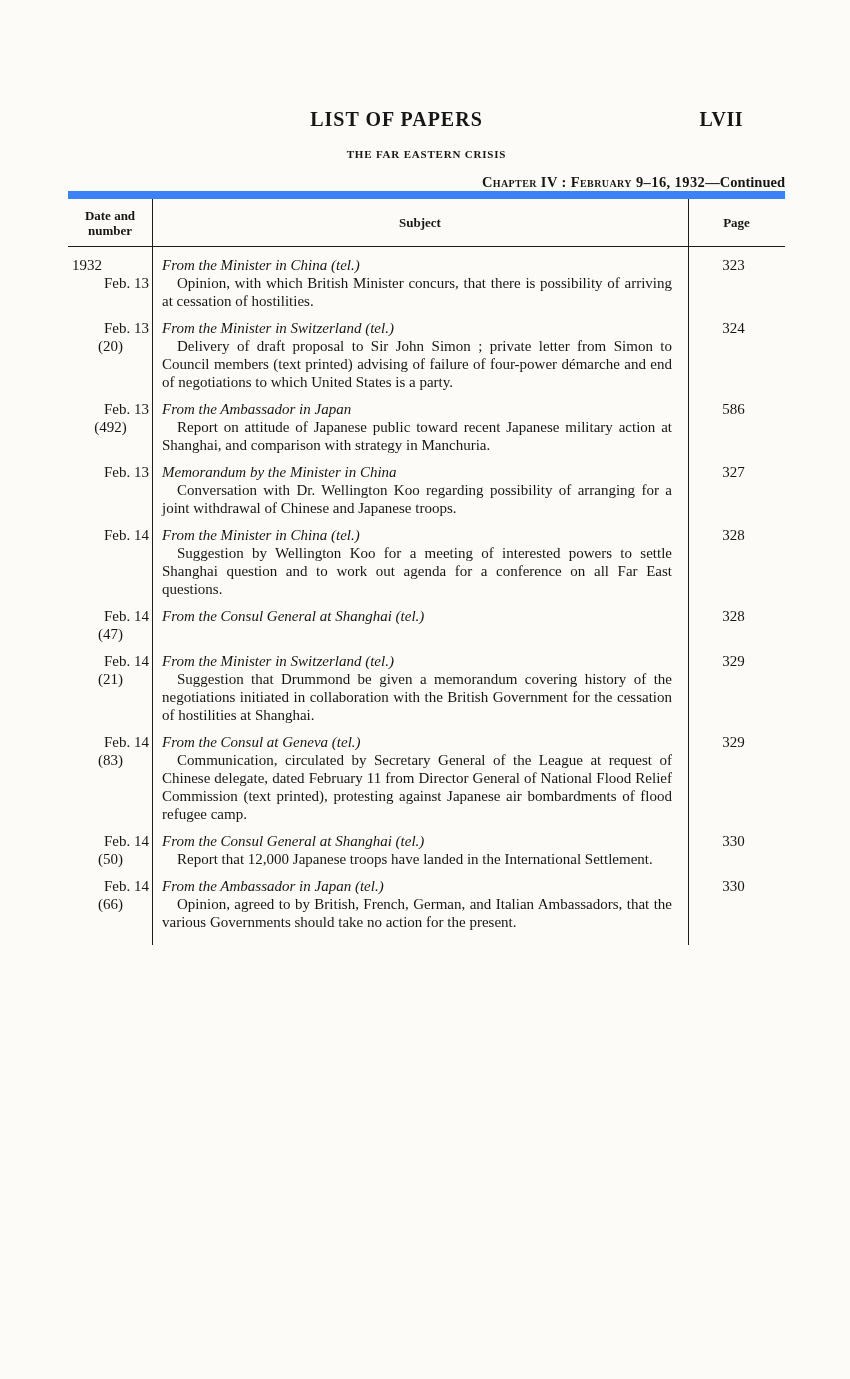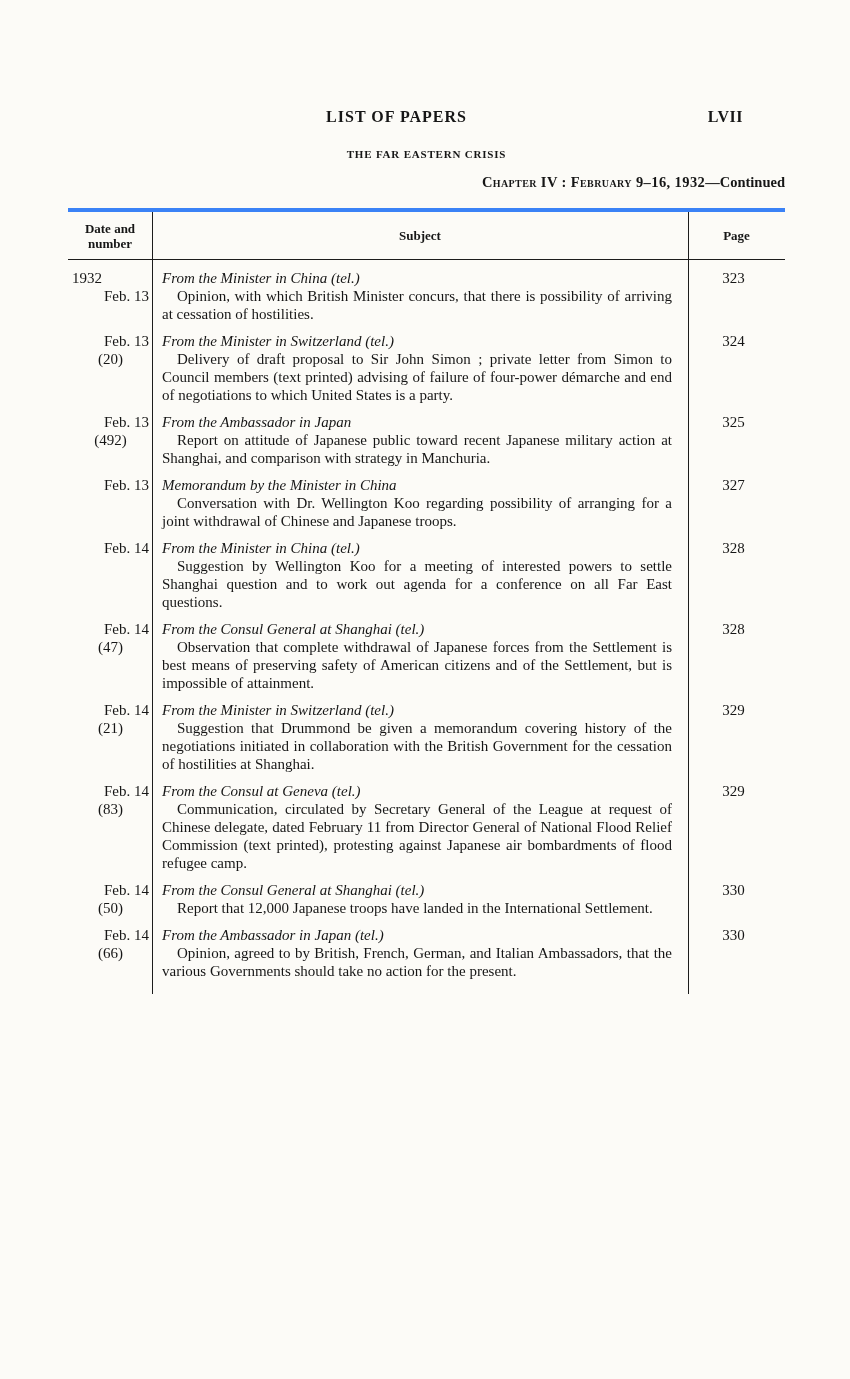--- a/index.html
+++ b/index.html
@@ -25,21 +25,21 @@
     top: 0;
     width: 717px;
     padding-top: 108px;
   }
 
   
   .running-head {
     position: relative;
     height: 20px;
     font-weight: bold;
-    font-size: 16px;
+    font-size: 20px;
     letter-spacing: 1px;
   }
   .rh-center {
     display: block;
     text-align: center;
     margin-right: 60px;
   }
   .rh-folio {
     position: absolute;
     top: 0;
@@ -62,22 +62,21 @@
     font-weight: bold;
   }
   .chapter-line .sc {
     font-variant: small-caps;
     letter-spacing: 0.4px;
   }
 
   
   .papers-table {
     position: relative;
-    margin-top: 17px;
-    border-top: 4px solid #3b82f6;
+    border-top: 8px solid #3b82f6;
   }
   .vline {
     position: absolute;
     top: 0;
     bottom: 0;
     width: 1px;
     background: #1c1c1c;
   }
   .vline-1 { left: 84px; }
   .vline-2 { left: 620px; }
@@ -200,21 +199,21 @@
   <div class="trow">
     <div class="cell c-date">
 
       <div class="date">Feb. 13</div>
       <div class="num">(492)</div>
     </div>
     <div class="cell c-subject">
       <div class="entry-title">From the Ambassador in Japan</div>
       <div class="entry-summary">Report on attitude of Japanese public toward recent Japanese military action at Shanghai, and comparison with strategy in Manchuria.</div>
     </div>
-    <div class="cell c-page">325</div>
+    <div class="cell c-page">586</div>
   </div>
 
   <div class="trow">
     <div class="cell c-date">
 
       <div class="date">Feb. 13</div>
 
     </div>
     <div class="cell c-subject">
       <div class="entry-title">Memorandum by the Minister in China</div>
@@ -237,21 +236,20 @@
   </div>
 
   <div class="trow">
     <div class="cell c-date">
 
       <div class="date">Feb. 14</div>
       <div class="num">(47)</div>
     </div>
     <div class="cell c-subject">
       <div class="entry-title">From the Consul General at Shanghai (tel.)</div>
-      <div class="entry-summary">Observation that complete withdrawal of Japanese forces from the Settlement is best means of preserving safety of American citizens and of the Settlement, but is impossible of attainment.</div>
     </div>
     <div class="cell c-page">328</div>
   </div>
 
   <div class="trow">
     <div class="cell c-date">
 
       <div class="date">Feb. 14</div>
       <div class="num">(21)</div>
     </div>

